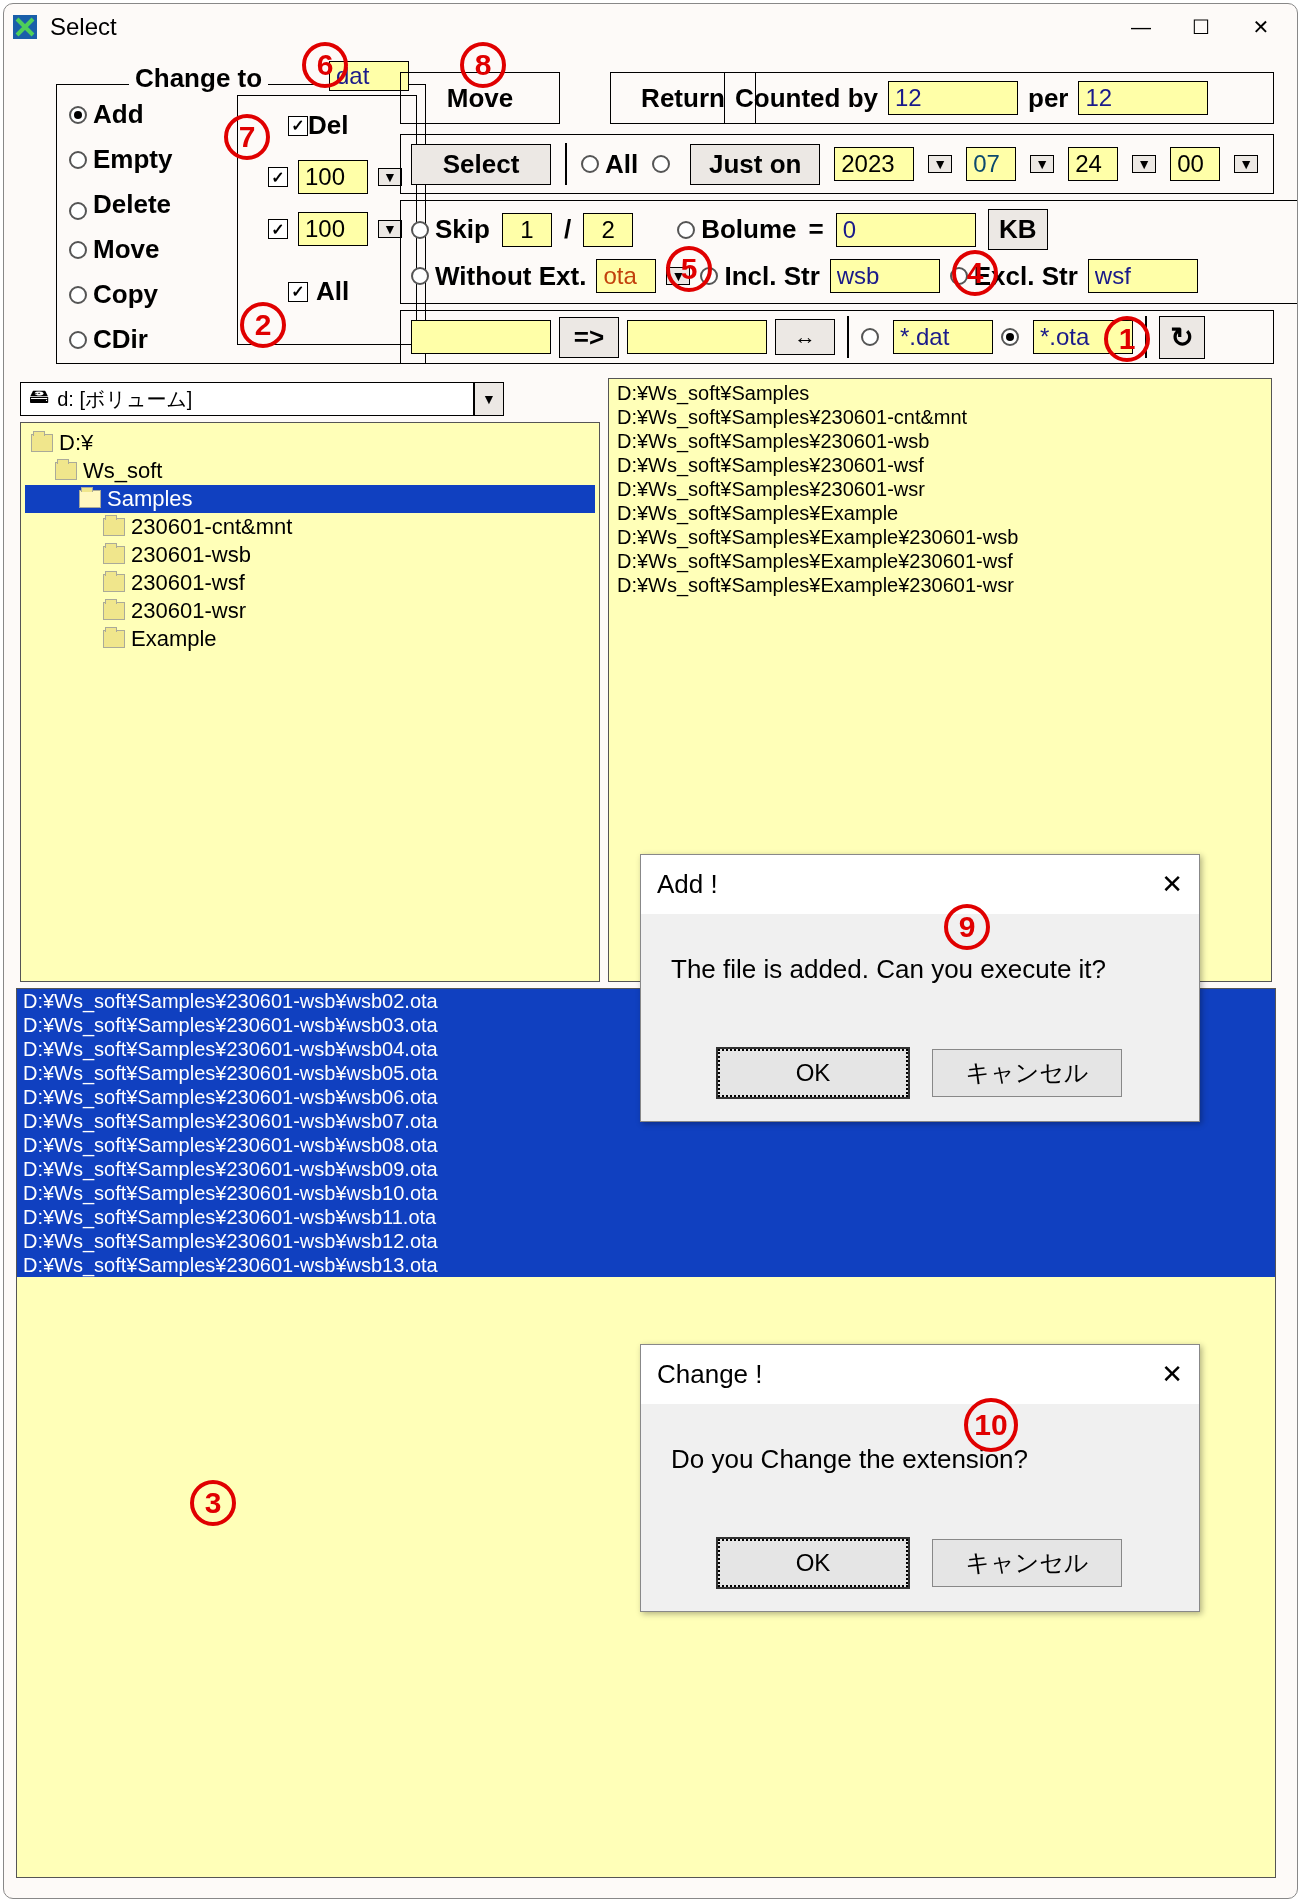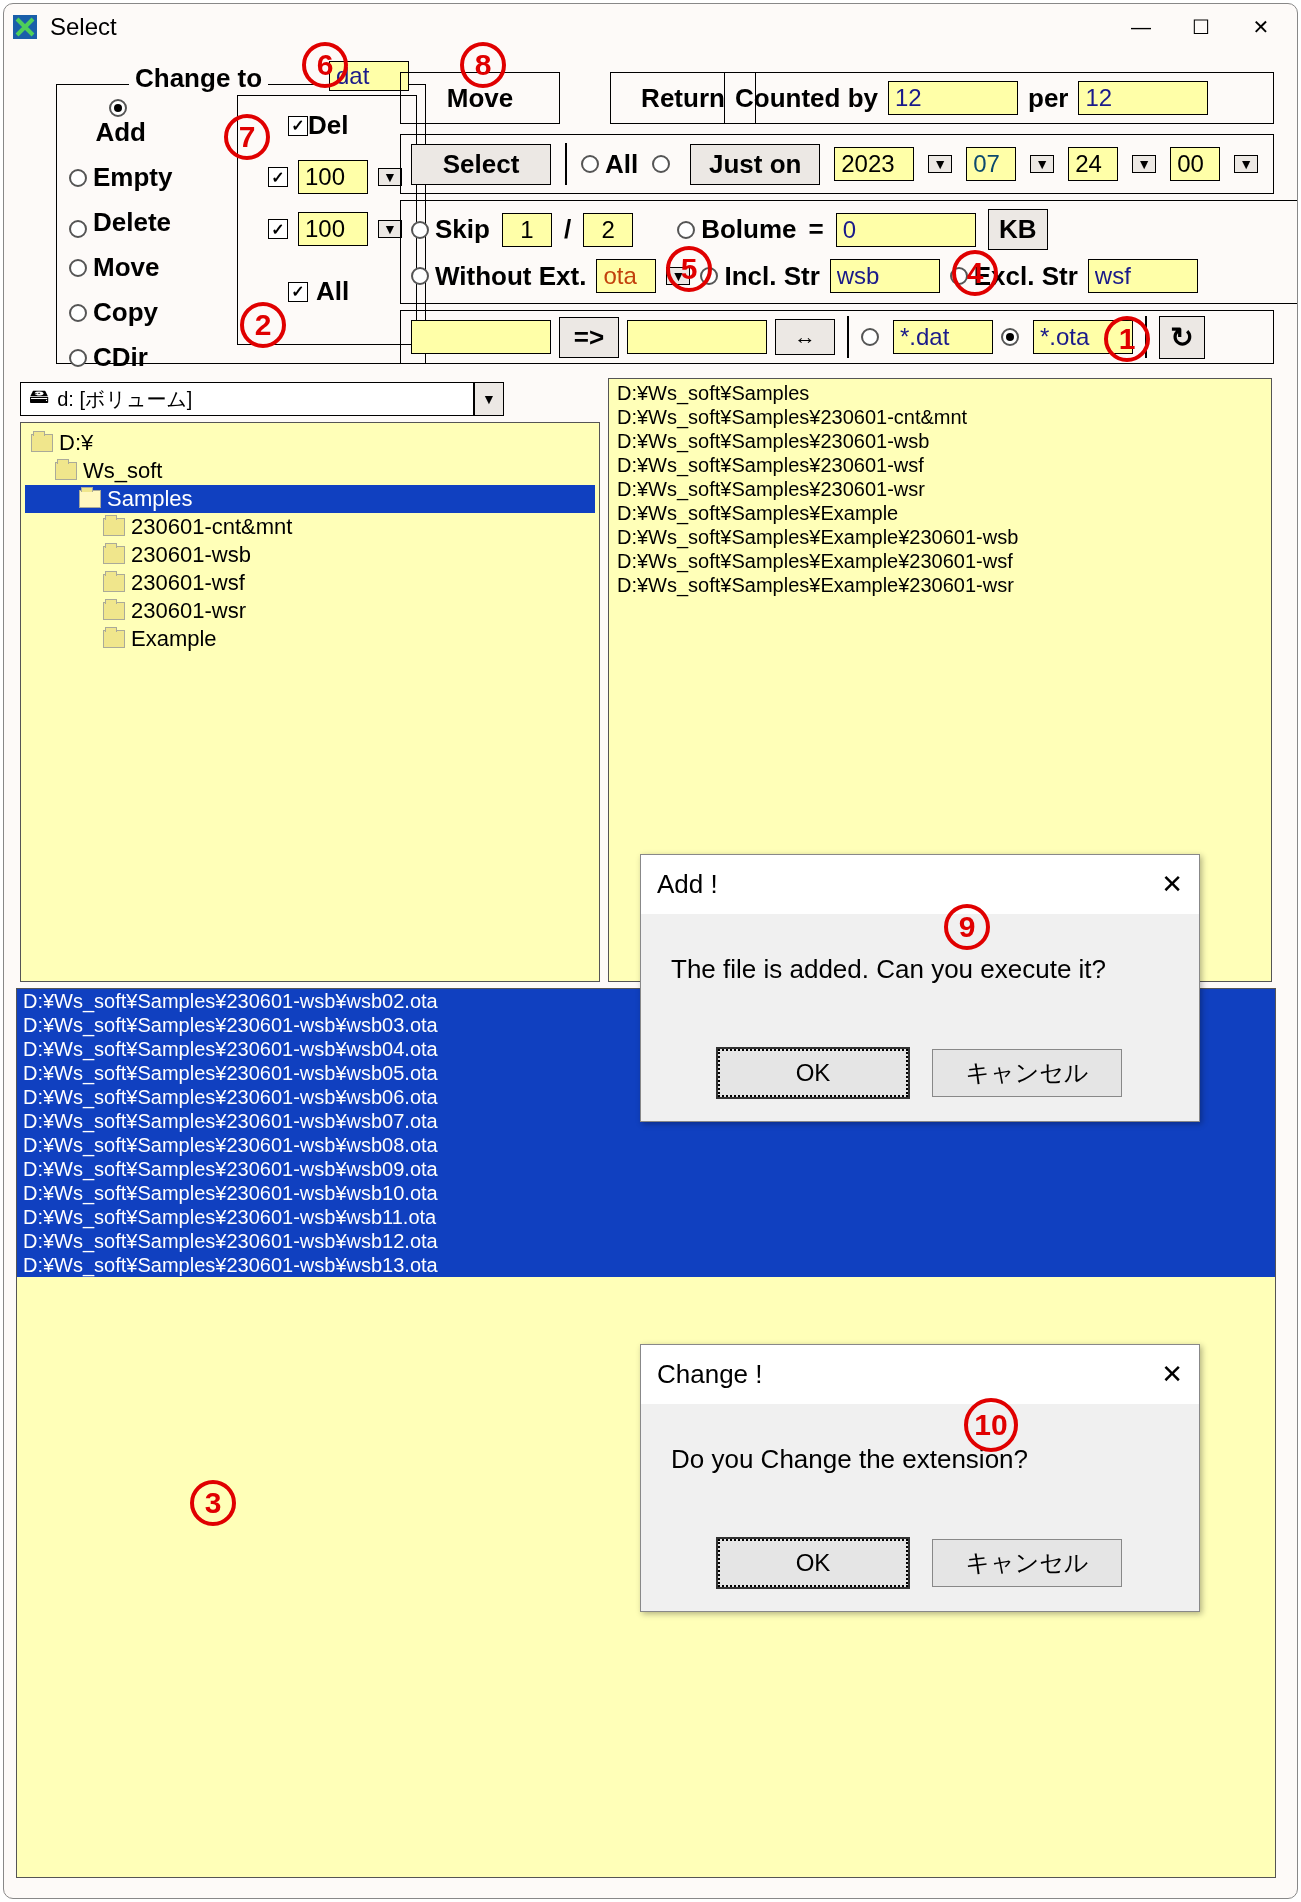--- a/index.html
+++ b/index.html
@@ -168,21 +168,21 @@
       <div class="ctl">☐</div>
       <div class="ctl">✕</div>
     </div>
   </div>
 
   <div class="groupbox" style="left:24px; top:80px; width:370px; height:280px;margin-left:28px;">
     <div style="position:absolute; left:72px; top:-22px; background:#fdfaf8; padding:0 6px;" class="label">Change to</div>
     <input class="input-yellow" style="position: absolute; left: 272px; top: -24px; width: 80px; height: 30px;" value="dat">
 
     <div style="position:absolute; left:12px; top:14px; display:flex; flex-direction:column; gap:14px;">
-      <div style="display:flex;align-items:center;flex-direction:column;">
+      <div style="display:flex;align-items:center;">
           <span class="radio checked"></span>
           <span class="label">Add</span>
         </div>
       <div style="display:flex;align-items:center;">
           <span class="radio"></span>
           <span class="label">Empty</span>
         </div>
       <div style="display:flex;align-items:flex-end;">
           <span class="radio"></span>
           <span class="label">Delete</span>

